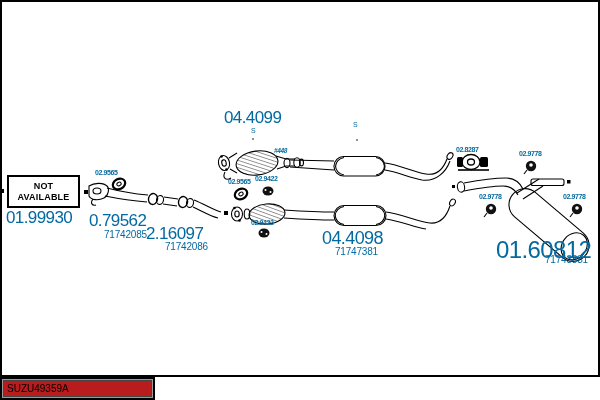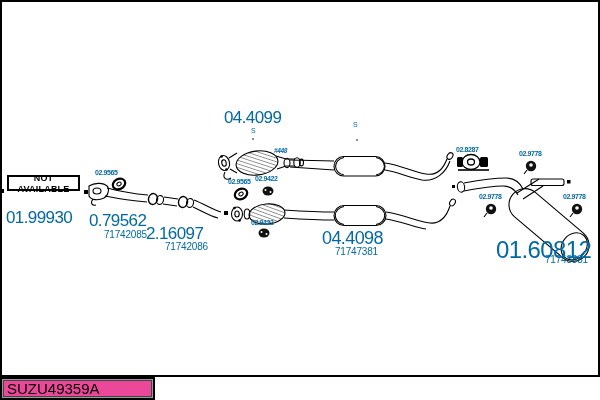--- a/index.html
+++ b/index.html
@@ -8,26 +8,26 @@
   .border-box{position:absolute;left:0;top:0;width:600px;height:377px;box-shadow:inset 0 0 0 2px #000;pointer-events:none;}
   .art{position:absolute;left:0;top:0;}
   .lbl{position:absolute;line-height:1;white-space:nowrap;color:#0369a1;}
   .big{font-size:17px;letter-spacing:-0.6px;}
   .big2{font-size:18px;letter-spacing:-0.6px;}
   .big3{font-size:24px;letter-spacing:-0.6px;}
   .ref{font-size:10px;letter-spacing:-0.2px;}
   .tiny{font-size:7px;font-weight:700;letter-spacing:-0.4px;}
   .sub{font-size:7px;}
   .ann{font-size:6.5px;font-weight:700;letter-spacing:-0.4px;font-style:italic;}
-  .na{position:absolute;left:7px;top:175px;width:73px;height:16px;border:2px solid #000;box-sizing:border-box;
+  .na{position:absolute;left:7px;top:175px;width:73px;height:33px;border:2px solid #000;box-sizing:border-box;
       display:flex;flex-direction:column;align-items:center;justify-content:center;gap:1px;
       font-size:9px;font-weight:700;letter-spacing:0.2px;background:#fff;}
   .plate{position:absolute;left:0;top:377px;width:155px;height:23px;border:2px solid #000;box-sizing:border-box;background:#9a9a9a;}
-  .plate-inner{position:absolute;left:1px;top:1px;width:144px;bottom:1px;border:1px solid #444;background:#ec4899;
-      display:flex;align-items:center;padding-left:3px;font-size:15px;}
+  .plate-inner{position:absolute;left:1px;top:1px;width:144px;bottom:1px;border:1px solid #444;background:#b91c1c;
+      display:flex;align-items:center;padding-left:3px;font-size:10px;}
 </style>
 </head>
 <body>
 
 <div class="stage">
 
   <svg class="art" width="600" height="377" viewBox="0 0 600 377">
     <defs>
       <pattern id="hatch" patternUnits="userSpaceOnUse" width="3.5" height="3.5" patternTransform="rotate(115)">
         <line x1="0" y1="0" x2="0" y2="3.5" stroke="#000" stroke-width="0.8"></line>

